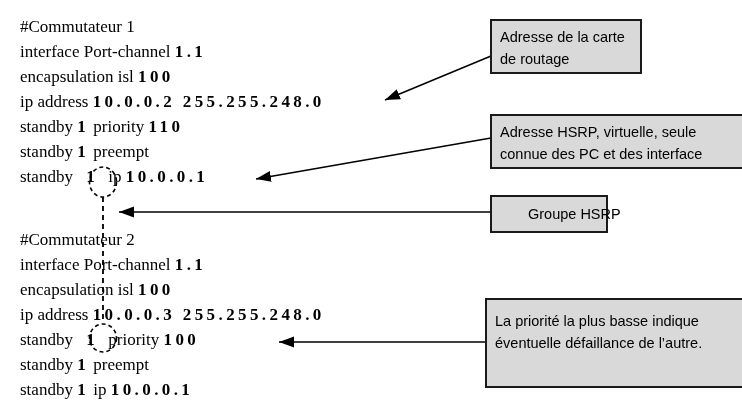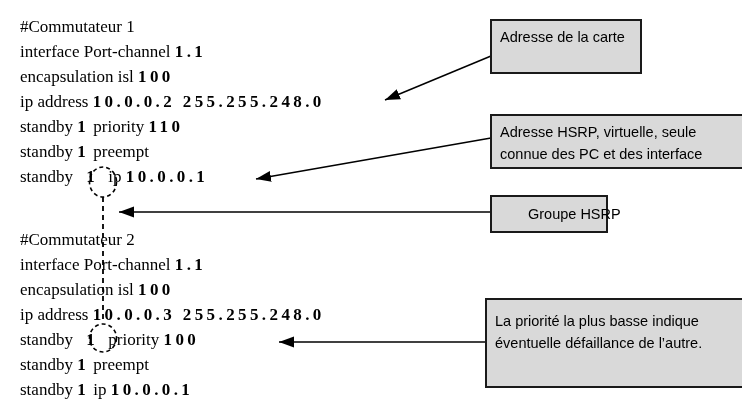--- a/index.html
+++ b/index.html
@@ -78,20 +78,21 @@
     <line x1="491" y1="212" x2="119" y2="212" stroke="#000000" stroke-width="1.5" marker-end="url(#ah)"></line>
     <line x1="486" y1="342" x2="279" y2="342" stroke="#000000" stroke-width="1.5" marker-end="url(#ah)"></line>
 
     <ellipse cx="103" cy="182" rx="13.5" ry="15" fill="none" stroke="#000000" stroke-width="1.6" stroke-dasharray="4,3"></ellipse>
     <ellipse cx="103" cy="338" rx="13.5" ry="14" fill="none" stroke="#000000" stroke-width="1.6" stroke-dasharray="4,3"></ellipse>
     <line x1="103" y1="197" x2="103" y2="323" stroke="#000000" stroke-width="1.8" stroke-dasharray="5,4"></line>
   </svg>
 
   <div class="callout" id="callout-0">
       <div>Adresse de la carte</div>
+      <div>de routage</div>
     </div>
   <div class="callout" id="callout-1">
       <div>Adresse HSRP, virtuelle, seule</div>
       <div>connue des PC et des interface</div>
     </div>
   <div class="callout" id="callout-2">
       <div>Groupe HSRP</div>
     </div>
   <div class="callout" id="callout-3">
       <div>La priorité la plus basse indique</div>

